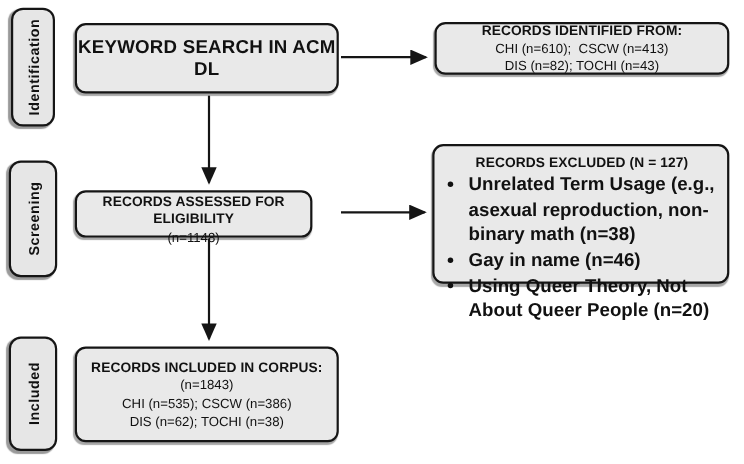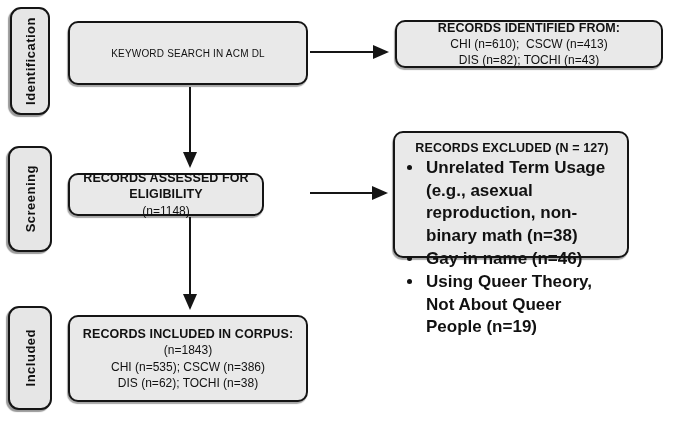--- a/index.html
+++ b/index.html
@@ -37,21 +37,21 @@
     box-shadow: -2px 2px 1px rgba(0,0,0,0.4);
   }
   .stage .vtext {
     writing-mode: vertical-rl;
     transform: rotate(180deg);
     font-size: 13px;
     font-weight: 600;
     letter-spacing: 0.5px;
     white-space: nowrap;
   }
-  .title-lg { font-size: 10px; font-weight: 400; letter-spacing: 0.2px; }
+  .title-lg { font-size: 17px; font-weight: 700; letter-spacing: 0.2px; }
   .title    { font-size: 12.5px; font-weight: 700; letter-spacing: 0.1px; line-height: 1.3; }
   .line     { font-size: 12px; font-weight: 400; line-height: 1.35; white-space: pre-wrap; }
   #box-excluded { justify-content: flex-start; padding: 7px 10px 4px 12px; text-align: left; }
   #box-excluded .title { align-self: center; text-align: center; margin-bottom: 1px; }
   #box-excluded ul {
     margin: 0;
     padding-left: 17px;
     font-size: 17px;
     font-weight: 700;
     line-height: 1.32;
@@ -79,31 +79,31 @@
   <div class="box" id="box-keyword" style="left:68px; top:21px; width:240px; height:64px;">
     <div class="title-lg">KEYWORD SEARCH IN ACM DL</div>
   </div>
 
   <div class="box" id="box-identified" style="left:395px; top:20px; width:268px; height:48px;">
     <div class="title">RECORDS IDENTIFIED FROM:</div>
     <div class="line">CHI (n=610);  CSCW (n=413)</div>
     <div class="line">DIS (n=82); TOCHI (n=43)</div>
   </div>
 
-  <div class="box" id="box-assessed" style="left:68px; top:173px; width:196px; height:43px;">
+  <div class="box" id="box-assessed" style="left:68px; top:173px; width:216px; height:43px;justify-content:space-between;">
     <div class="title">RECORDS ASSESSED FOR ELIGIBILITY</div>
     <div class="line">(n=1148)</div>
   </div>
 
-  <div class="box" id="box-excluded" style="left:393px; top:131px; width:236px; height:127px;">
+  <div class="box" id="box-excluded" style="left:393px; top:131px; width:270px; height:127px;">
     <div class="title">RECORDS EXCLUDED (N = 127)</div>
     <ul>
       <li>Unrelated Term Usage (e.g., asexual reproduction, non-binary math (n=38)</li>
       <li>Gay in name (n=46)</li>
-      <li>Using Queer Theory, Not About Queer People (n=19)</li>
+      <li>Using Queer Theory, Not About Queer People (n=20)</li>
     </ul>
   </div>
 
   <div class="box" id="box-included" style="left:68px; top:315px; width:240px; height:87px;">
     <div class="title">RECORDS INCLUDED IN CORPUS:</div>
     <div class="line">(n=1843)</div>
     <div class="line">CHI (n=535); CSCW (n=386)</div>
     <div class="line">DIS (n=62); TOCHI (n=38)</div>
   </div>
 

